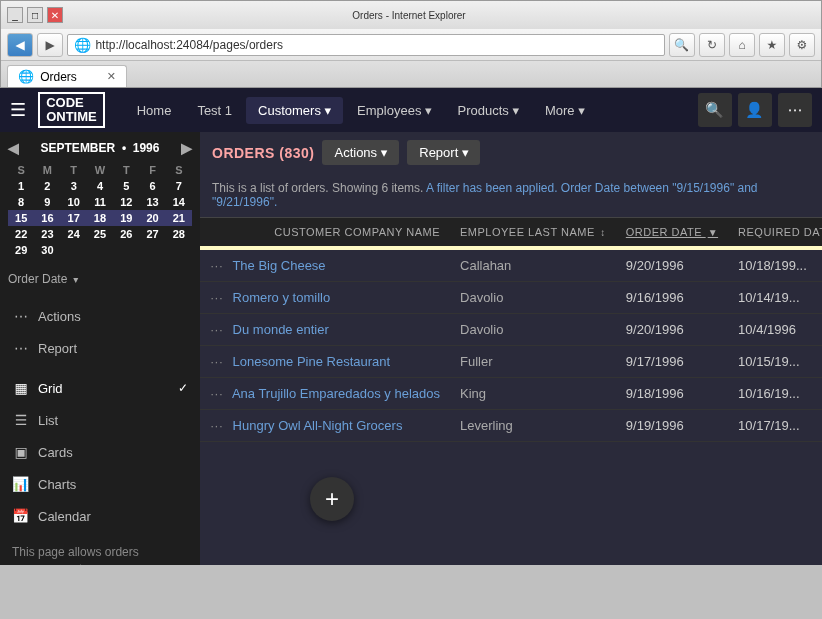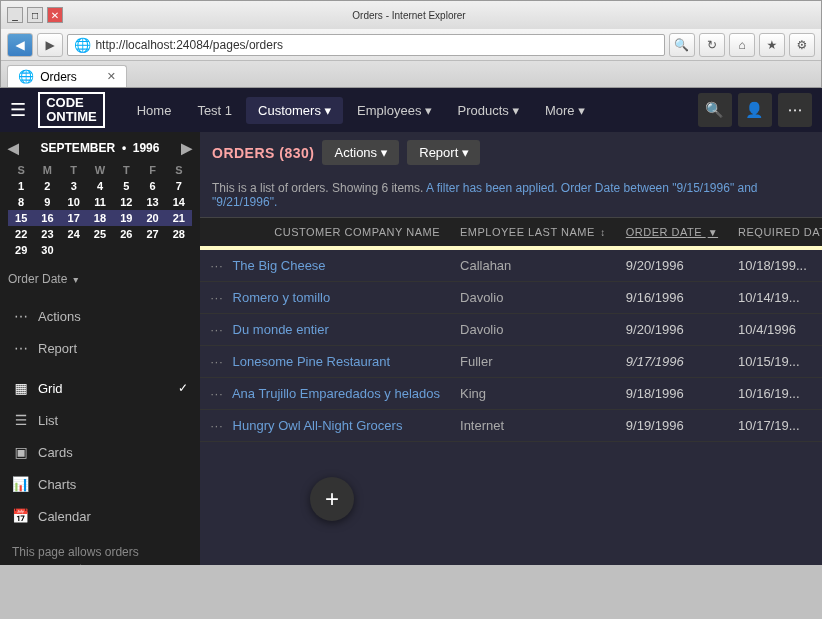--- a/index.html
+++ b/index.html
@@ -339,40 +339,40 @@
       <td style="color:#ccc;">9/20/1996</td>
       <td style="color:#ccc;">10/4/1996</td>
 
     </tr>
               <tr>
       <td class="company">
         <span style="color:#888;margin-right:6px;">···</span>
         Lonesome Pine Restaurant
       </td>
       <td class="employee">Fuller</td>
-      <td style="color:#ccc;font-style:italic;">9/17/1996</td>
+      <td style="color:#ccc;">9/17/1996</td>
       <td style="color:#ccc;">10/15/19...</td>
 
     </tr>
               <tr>
       <td class="company">
         <span style="color:#888;margin-right:6px;">···</span>
         Ana Trujillo Emparedados y helados
       </td>
       <td class="employee">King</td>
       <td style="color:#ccc;">9/18/1996</td>
       <td style="color:#ccc;">10/16/19...</td>
 
     </tr>
               <tr>
       <td class="company">
         <span style="color:#888;margin-right:6px;">···</span>
         Hungry Owl All-Night Grocers
       </td>
-      <td class="employee">Internet</td>
+      <td class="employee">Leverling</td>
       <td style="color:#ccc;">9/19/1996</td>
       <td style="color:#ccc;">10/17/19...</td>
 
     </tr>
             </tbody>
         </table>
       </div>
     </div>
   </div>
 </div>

